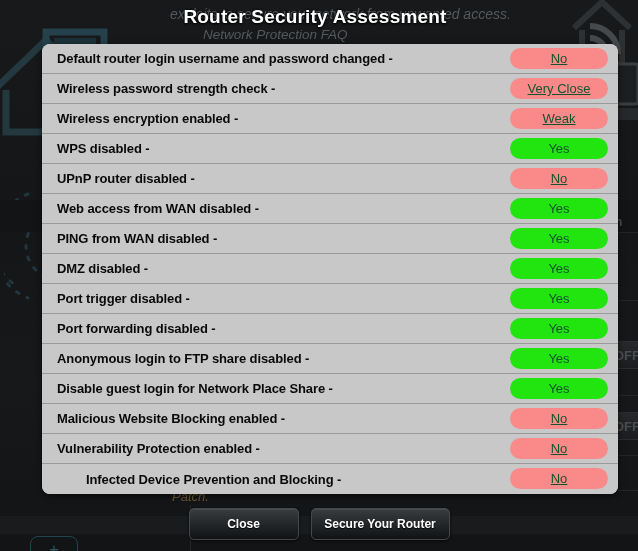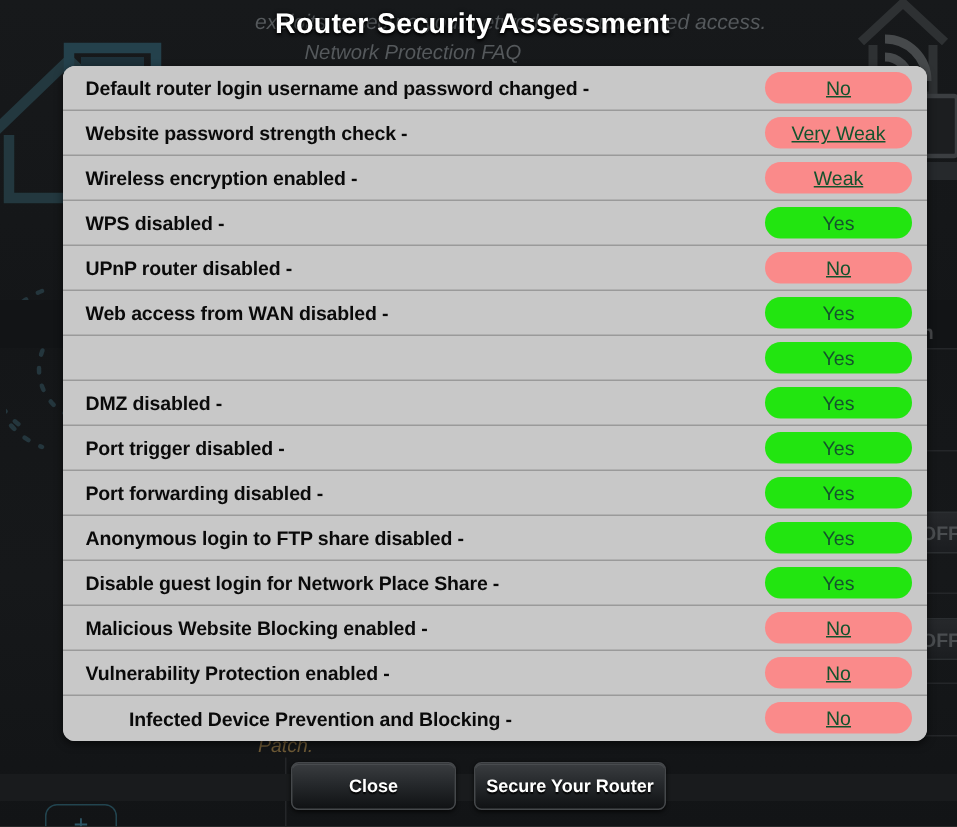--- a/index.html
+++ b/index.html
@@ -185,21 +185,21 @@
     font-weight: bold;
     display: flex;
     align-items: center;
     justify-content: center;
     text-shadow: 0 1px 1px #000;
     box-shadow: inset 0 1px 0 rgba(255,255,255,.08), 0 1px 3px rgba(0,0,0,.7);
     cursor: pointer;
     box-sizing: border-box;
   }
   .btn.close { width: 110px; }
-  .btn.secure { width: 128px; }
+  .btn.secure { width: 139px; }
 </style>
 </head>
 <body>
 
 <div id="app">
 
   <div class="bg-layer">
 
     <svg class="bg-art" style="left:-16px; top:18px;" width="170" height="140" viewBox="0 0 170 140">
       <path d="M10 72 L62 22 L114 72" fill="none" stroke="#23383f" stroke-width="7"></path>
@@ -252,40 +252,41 @@
   </div>
 
   <div class="modal-title">Router Security Assessment</div>
 
   <div class="assessment-panel" id="panel">
       <div class="row">
         <span class="row-label">Default router login username and password changed -</span>
         <span class="pill bad">No</span>
       </div>
       <div class="row">
-        <span class="row-label">Website password strength check -</span>
-        <span class="pill bad">Very Weak</span>
+        <span class="row-label">Wireless password strength check -</span>
+        <span class="pill bad">Very Close</span>
       </div>
       <div class="row">
         <span class="row-label">Wireless encryption enabled -</span>
         <span class="pill bad">Weak</span>
       </div>
       <div class="row">
         <span class="row-label">WPS disabled -</span>
         <span class="pill good">Yes</span>
       </div>
       <div class="row">
         <span class="row-label">UPnP router disabled -</span>
         <span class="pill bad">No</span>
       </div>
       <div class="row">
         <span class="row-label">Web access from WAN disabled -</span>
         <span class="pill good">Yes</span>
       </div>
       <div class="row">
+        <span class="row-label">PING from WAN disabled -</span>
         <span class="pill good">Yes</span>
       </div>
       <div class="row">
         <span class="row-label">DMZ disabled -</span>
         <span class="pill good">Yes</span>
       </div>
       <div class="row">
         <span class="row-label">Port trigger disabled -</span>
         <span class="pill good">Yes</span>
       </div>

